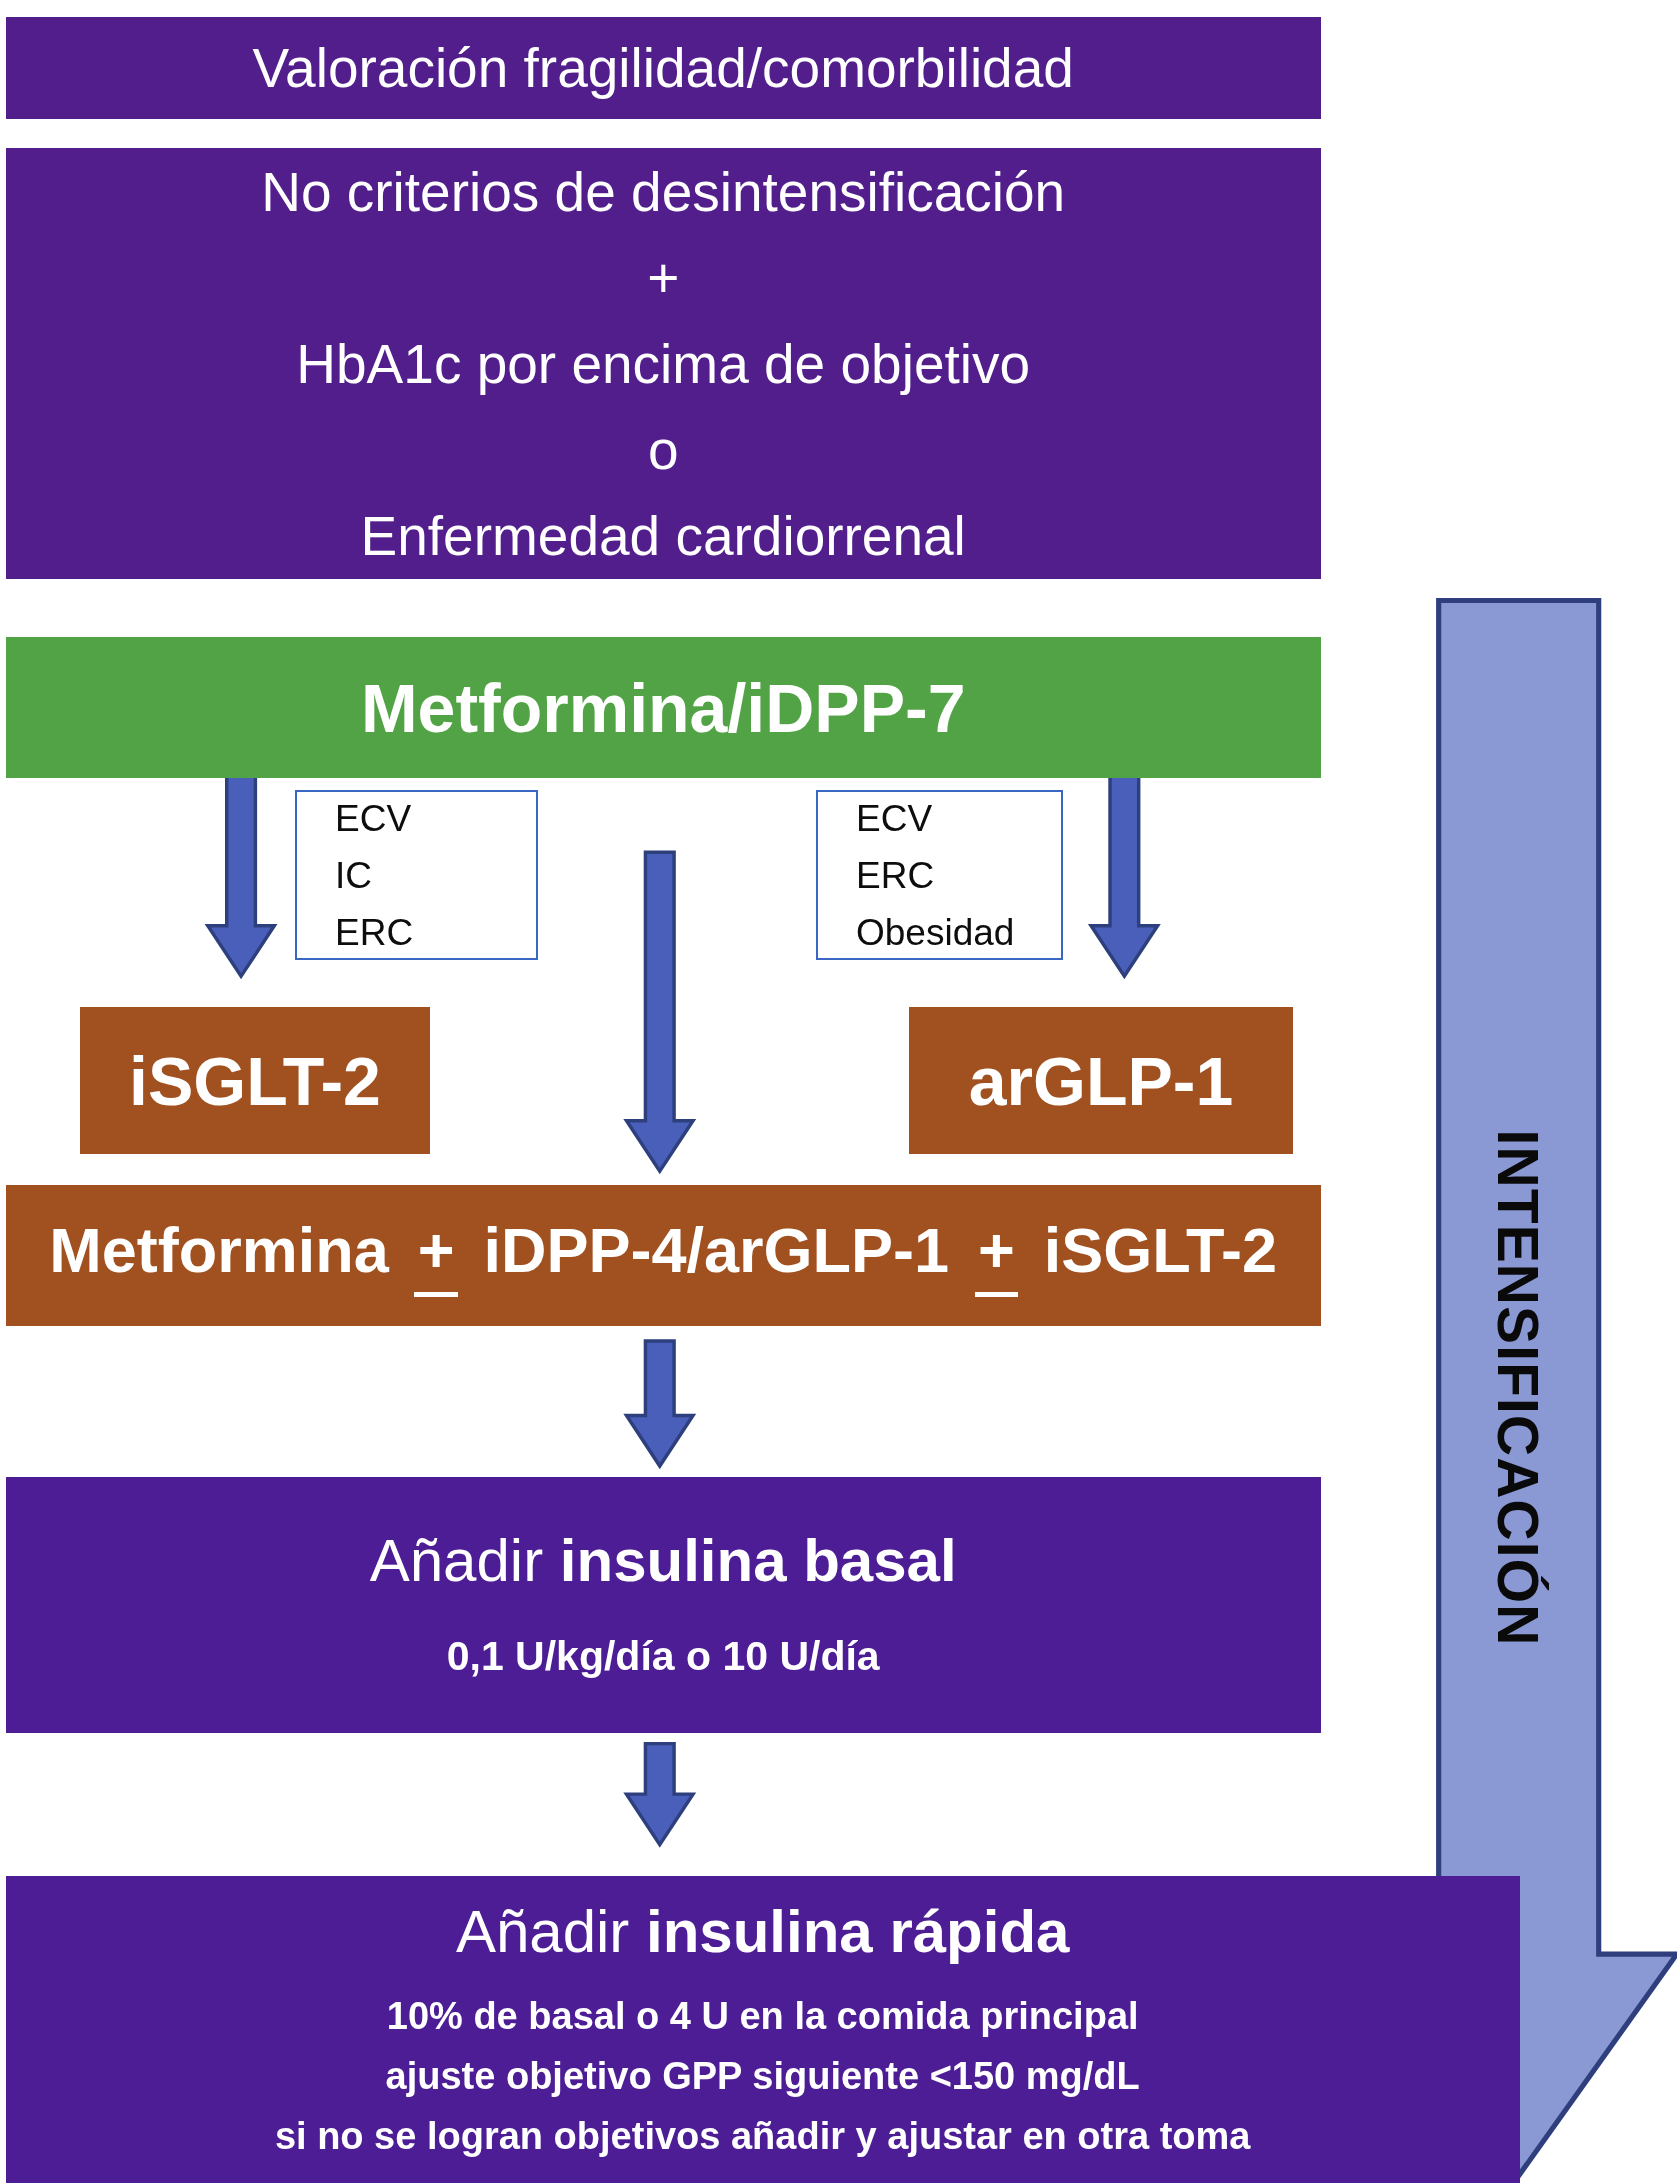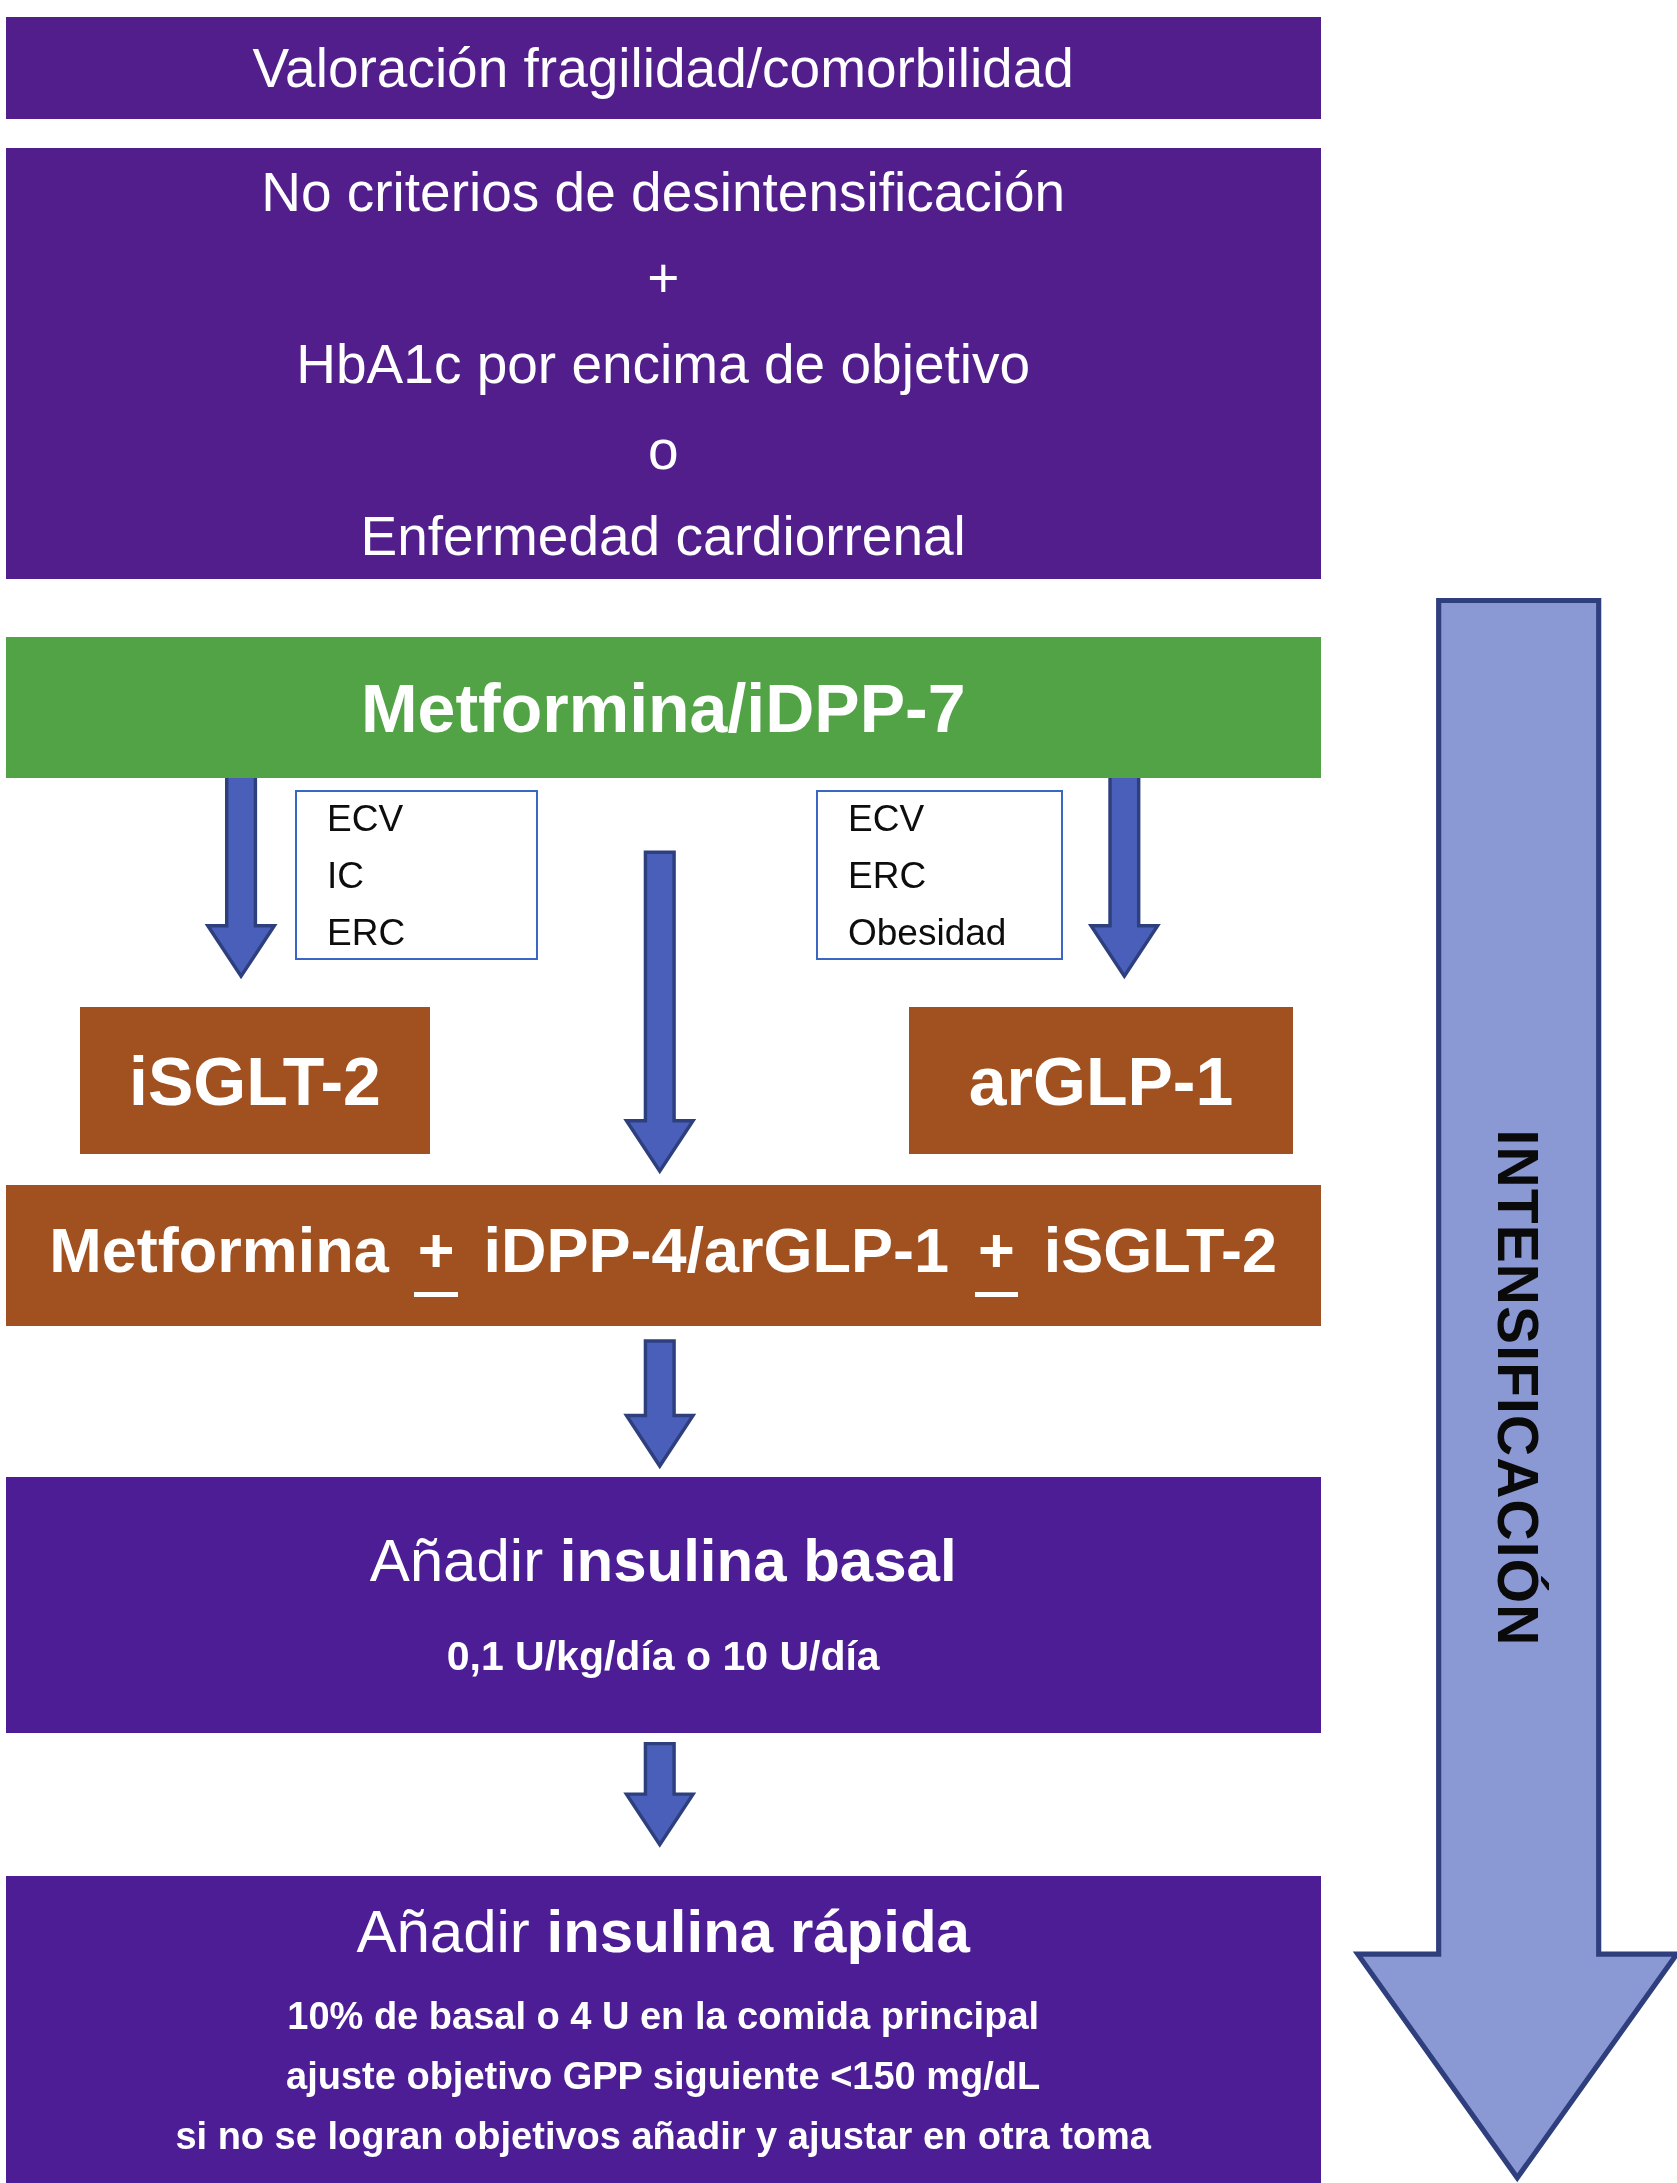--- a/index.html
+++ b/index.html
@@ -19,36 +19,36 @@
 
   
   #assessment-box{left:5.7px;top:17px;width:1315px;height:102px;background:#521E8C;color:#ffffff;font-size:55px;}
   #criteria-box{left:5.7px;top:148px;width:1315px;height:431px;background:#521E8C;color:#ffffff;font-size:55px;}
   #criteria-box .line{line-height:86px;}
 
   
   #metformin-box{left:5.7px;top:637px;width:1315px;height:141px;background:#52A345;color:#ffffff;font-size:68px;font-weight:bold;}
 
   
-  .white-box{background:#ffffff;border:2.9px solid #3A66C4;color:#0d0d0d;font-size:37px;align-items:flex-start;text-align:left;padding-left:30px;}
+  .white-box{background:#ffffff;border:2.9px solid #3A66C4;color:#0d0d0d;font-size:37px;align-items:flex-start;text-align:left;padding-left:38px;}
   #left-criteria-box{left:295px;top:790px;width:243px;height:170px;}
   #right-criteria-box{left:816px;top:790px;width:247px;height:170px;}
   .white-box .line{line-height:57px;}
 
   
   .brown{background:#A0511F;color:#ffffff;font-weight:bold;text-align:right;}
   #isglt2-box{left:80px;top:1007px;width:350px;height:147px;font-size:68px;}
   #arglp1-box{left:909px;top:1007px;width:384px;height:147px;font-size:68px;}
   #combo-box{left:5.7px;top:1185px;width:1315px;height:141px;font-size:63px;}
   .uplus{display:inline-block;border-bottom:5.7px solid #ffffff;padding:0 3.4px 9.2px 3.4px;margin:0 8px;line-height:1;}
 
   
   .red{background:#4c1d95;color:#ffffff;}
   #basal-box{left:5.7px;top:1477px;width:1315px;height:256px;}
-  #rapid-box{left:5.7px;top:1876px;width:1315px;height:307px;}
+  #rapid-box{left:5.7px;top:1876px;width:1514px;height:307px;}
   .red .title{font-size:60px;line-height:75px;margin-bottom:26px;}
   .red .title .bold{font-weight:bold;}
   #basal-box .subline{font-weight:bold;font-size:41px;line-height:64px;}
   #rapid-box .title{margin-bottom:17px;}
   #rapid-box .subline{font-weight:bold;font-size:38px;line-height:60px;}
 
   
   #intensification-label{
     position:absolute;left:1518px;top:1388px;
     transform:translate(-50%,-50%) rotate(90deg);

